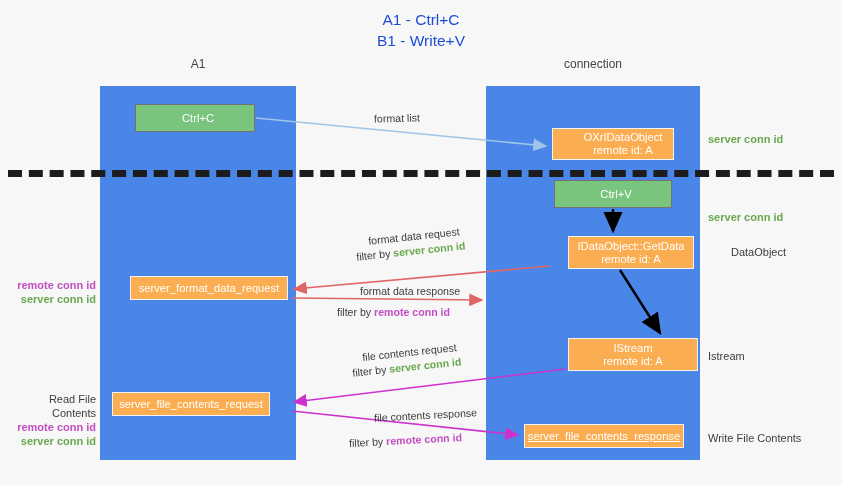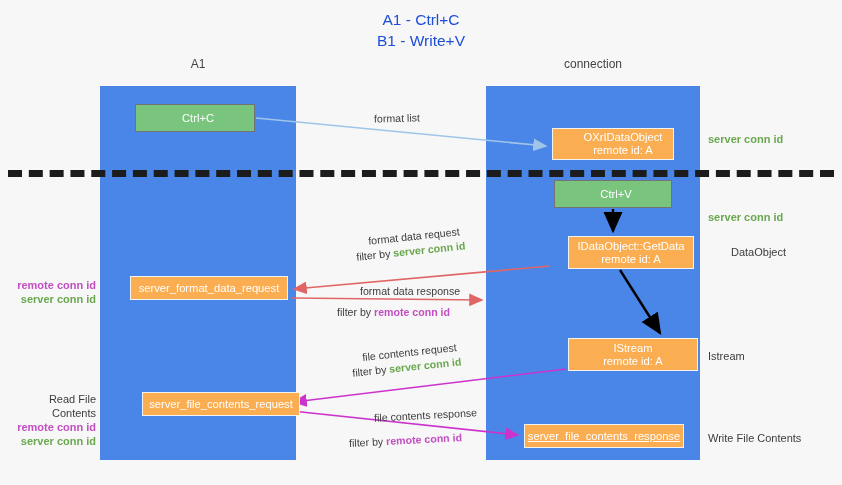--- a/index.html
+++ b/index.html
@@ -49,21 +49,21 @@
 
   #box-ctrlc{left:135px;top:104px;width:120px;height:28px;}
   #box-ctrlv{left:554px;top:180px;width:118px;height:28px;text-align:center;}
 
   #box-idataobject{left:552px;top:128px;width:122px;height:32px;padding-left:20px;}
   #box-getdata{left:568px;top:236px;width:126px;height:33px;}
   #box-istream{left:568px;top:338px;width:130px;height:33px;}
 
   #box-fmt-req{left:130px;top:276px;width:158px;height:24px;}
   #box-fmt-resp{left:488px;top:288px;width:158px;height:24px;}
-  #box-file-req{left:142px;top:392px;width:158px;height:24px;}
+  #box-file-req{left:112px;top:392px;width:158px;height:24px;}
   #box-file-resp{left:524px;top:424px;width:160px;height:24px;text-decoration:underline;}
 
   
   .side-label{position:absolute;font-size:11px;line-height:14px;}
   .green-txt{color:#6aa84f;font-weight:bold;}
   .magenta-txt{color:#c24fc2;font-weight:bold;}
   .dark-txt{color:#3d3d3d;}
 
   #lbl-server-1{left:708px;top:132px;}
   #lbl-server-2{left:708px;top:210px;}

